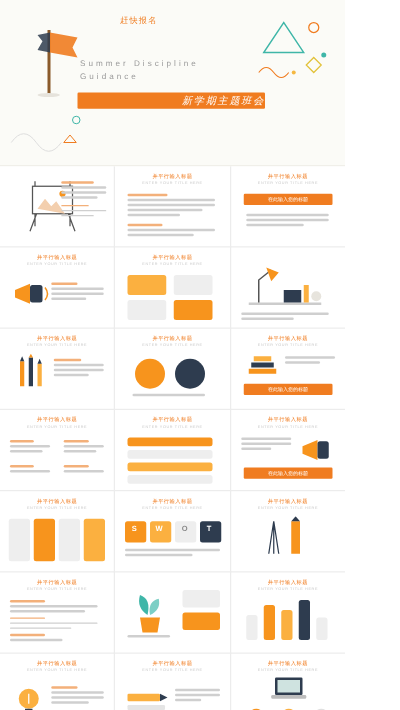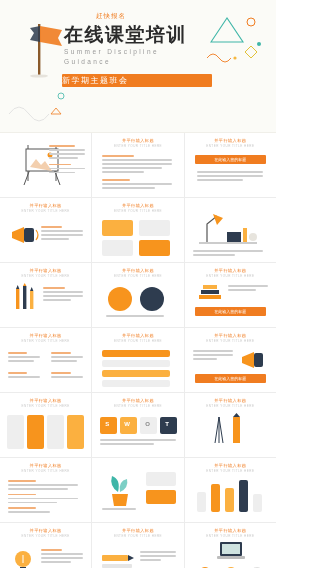--- a/index.html
+++ b/index.html
@@ -6,21 +6,21 @@
   body{width:276px;height:568px;font-family:"Liberation Sans",sans-serif;overflow:hidden;}
   .page{width:276px;height:568px;position:relative;background:#fdfdfb;}
 
   
   .cover{position:relative;width:276px;height:132px;background:#fbfbf7;overflow:hidden;border-bottom:1px solid #f0efe9;}
   .cover .tagline{position:absolute;left:96px;top:12px;font-size:6.5px;color:#f07c20;letter-spacing:1px;}
   .cover .title{position:absolute;left:64px;top:22px;font-size:19px;font-weight:bold;color:#2b2b2b;letter-spacing:1.5px;}
   .cover .sub-en{position:absolute;left:64px;top:48px;font-size:6.5px;color:#9a9a9a;letter-spacing:2.4px;}
   .cover .sub-en2{position:absolute;left:64px;top:58px;font-size:6.5px;color:#9a9a9a;letter-spacing:2.4px;}
   .cover .orangebar{position:absolute;left:62px;top:74px;width:150px;height:13px;background:#f07c20;border-radius:1px;}
-  .cover .orangebar span{display:block;color:#fff;font-size:8px;line-height:13px;text-align:left;letter-spacing:1.5px;}
+  .cover .orangebar span{display:block;color:#fff;font-size:8px;line-height:13px;text-align:right;letter-spacing:1.5px;font-style:italic;}
   .flag{position:absolute;left:18px;top:18px;width:46px;height:60px;}
 
   
   .dec{position:absolute;}
 
   
   .grid{display:grid;grid-template-columns:repeat(3,1fr);gap:1px;background:#ececec;padding:0;}
   .slide{background:#ffffff;height:64px;position:relative;overflow:hidden;}
   .slide .hd{position:absolute;top:5px;left:0;right:0;text-align:center;font-size:4.2px;color:#f07c20;letter-spacing:.4px;}
   .slide .hd .en{display:block;font-size:3px;color:#c9c9c9;letter-spacing:.5px;margin-top:1px;}
@@ -62,21 +62,20 @@
       <circle cx="54" cy="36" r="2" fill="#3fb6a8"></circle>
       <circle cx="30" cy="50" r="1.6" fill="#f5b841"></circle>
     </svg>
     <svg class="dec" style="left:5px;top:84px;" width="70" height="40" viewBox="0 0 70 40">
       <path d="M4 30 q10 -14 20 0 q10 14 20 0" fill="none" stroke="#ddd" stroke-width="0.8"></path>
       <circle cx="56" cy="12" r="3" fill="none" stroke="#3fb6a8" stroke-width="0.8"></circle>
       <path d="M46 30 l5 -6 5 6z" fill="none" stroke="#f07c20" stroke-width="0.8"></path>
     </svg>
 
     <div class="tagline">赶快报名</div>
-    <div class="title">在线课堂培训</div>
     <div class="sub-en">Summer Discipline</div>
     <div class="sub-en2">Guidance</div>
     <div class="orangebar">
       <span>新学期主题班会</span>
     </div>
   </div>
 
   <div class="grid">
 
     <div class="slide">

